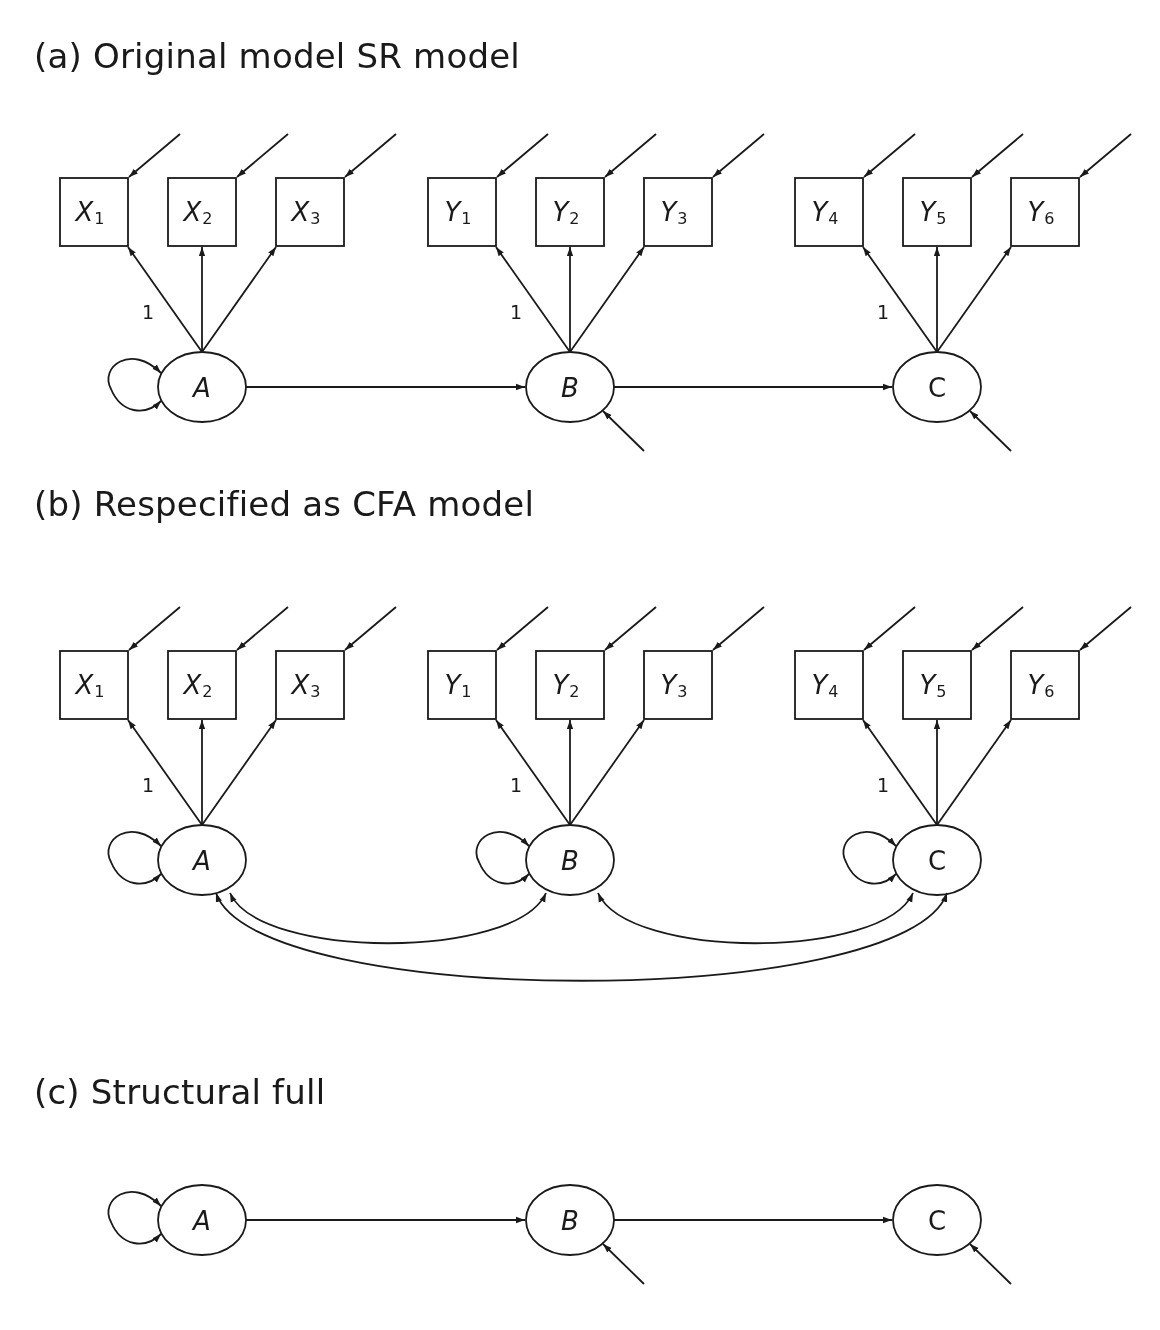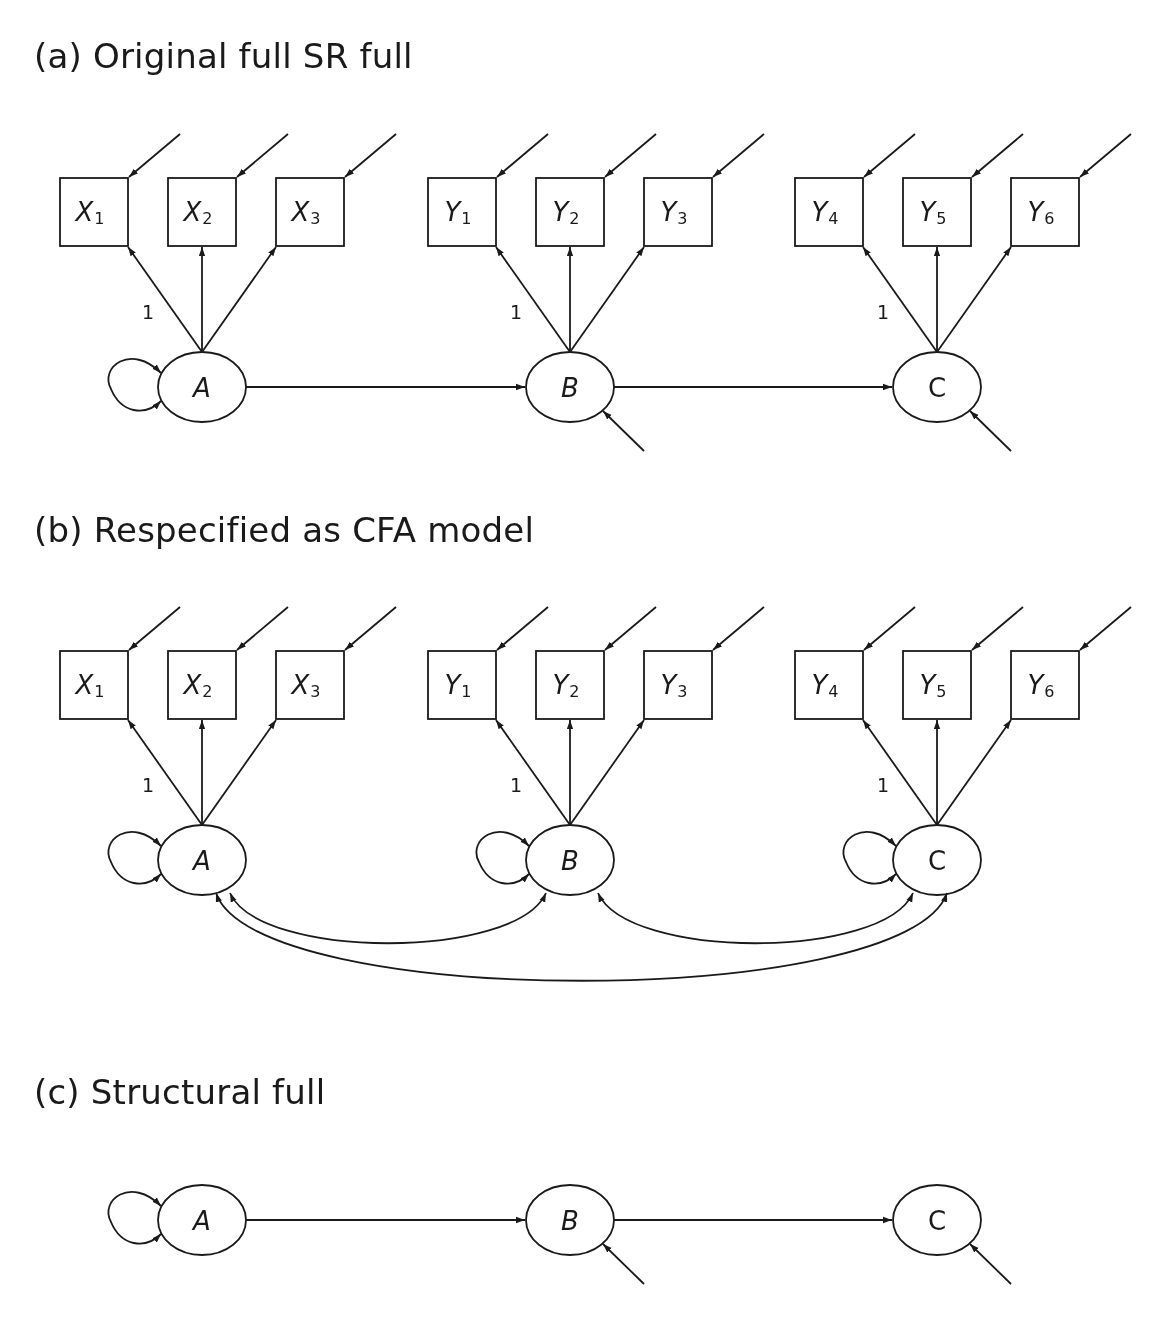--- a/index.html
+++ b/index.html
@@ -12,22 +12,22 @@
     .line { fill: none; stroke: #1a1a1a; stroke-width: 1.8; }
     .var-text { font-family: "DejaVu Sans", sans-serif; font-size: 26px; fill: #1a1a1a; }
     .var-text.italic { font-style: italic; }
     .sub-text { font-family: "DejaVu Sans", sans-serif; font-size: 16px; fill: #1a1a1a; font-style: normal; }
     .lat-text { font-family: "DejaVu Sans", sans-serif; font-size: 26px; fill: #1a1a1a; }
     .load-text { font-family: "DejaVu Sans", sans-serif; font-size: 19px; fill: #1a1a1a; }
   </style>
 </head>
 <body>
 
-<div class="panel-title" style="top:36px;">(a)  Original full SR full</div>
-<div class="panel-title" style="top:510px;">(b)  Respecified as CFA model</div>
+<div class="panel-title" style="top:36px;">(a)  Original model SR model</div>
+<div class="panel-title" style="top:484px;">(b)  Respecified as CFA model</div>
 <div class="panel-title" style="top:1072px;">(c)  Structural full</div>
 
 <svg id="diagram" width="1160" height="1330" viewBox="0 0 1160 1330" xmlns="http://www.w3.org/2000/svg">
   <defs>
     <marker id="arr" viewBox="0 0 10 10" refX="10" refY="5" markerWidth="9" markerHeight="9" markerUnits="userSpaceOnUse" orient="auto-start-reverse">
       <path d="M0,1.5 L10,5 L0,8.5 z" fill="#1a1a1a"></path>
     </marker>
   </defs>
   <g id="layer">
       <g>

